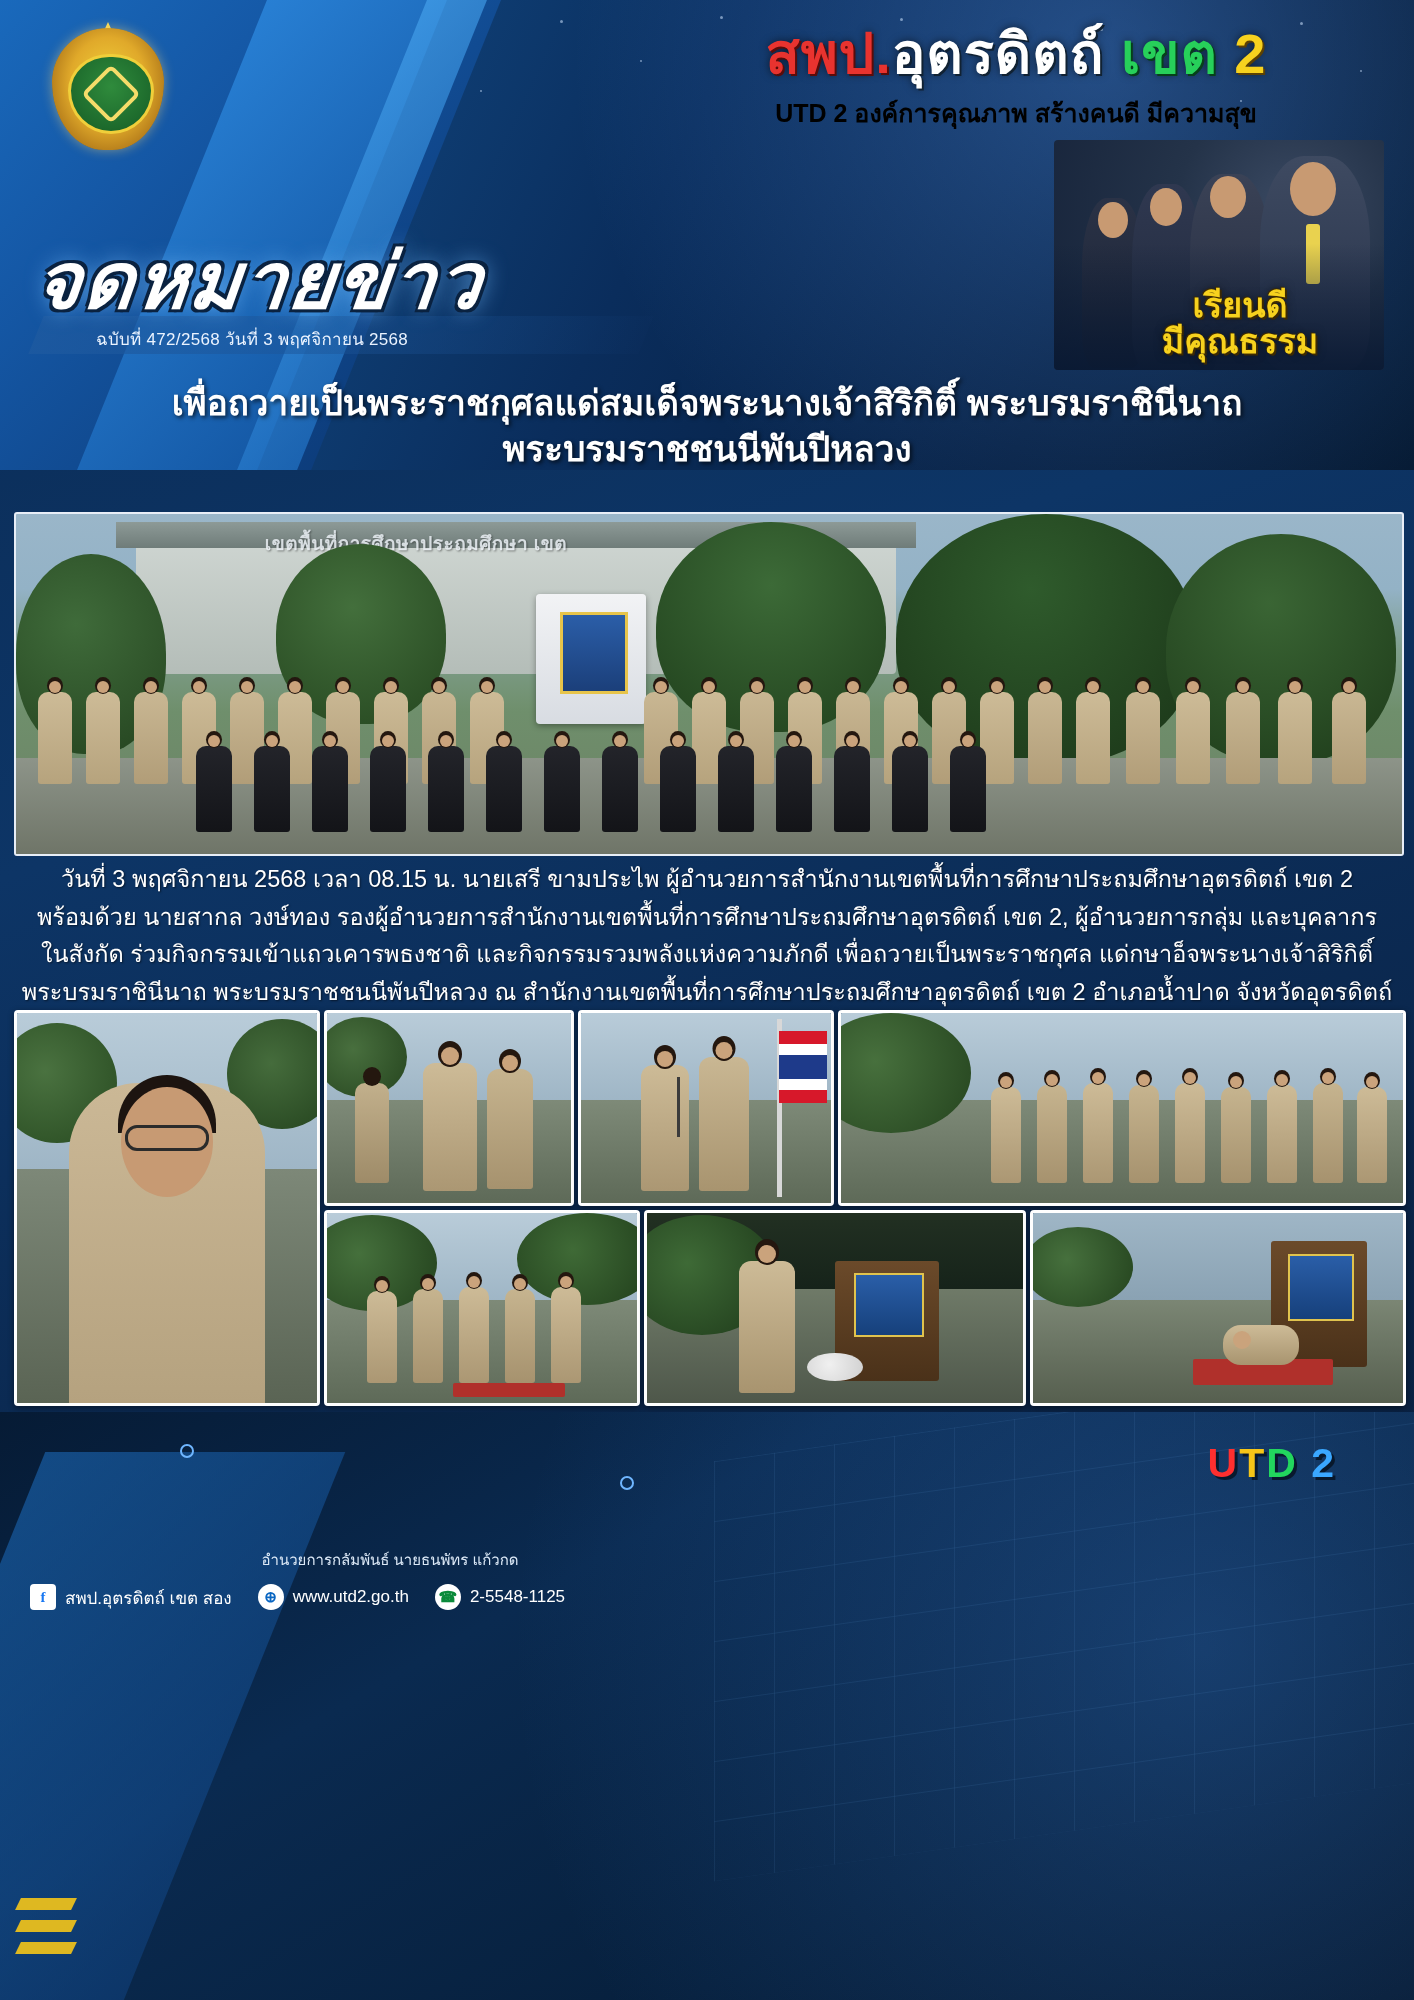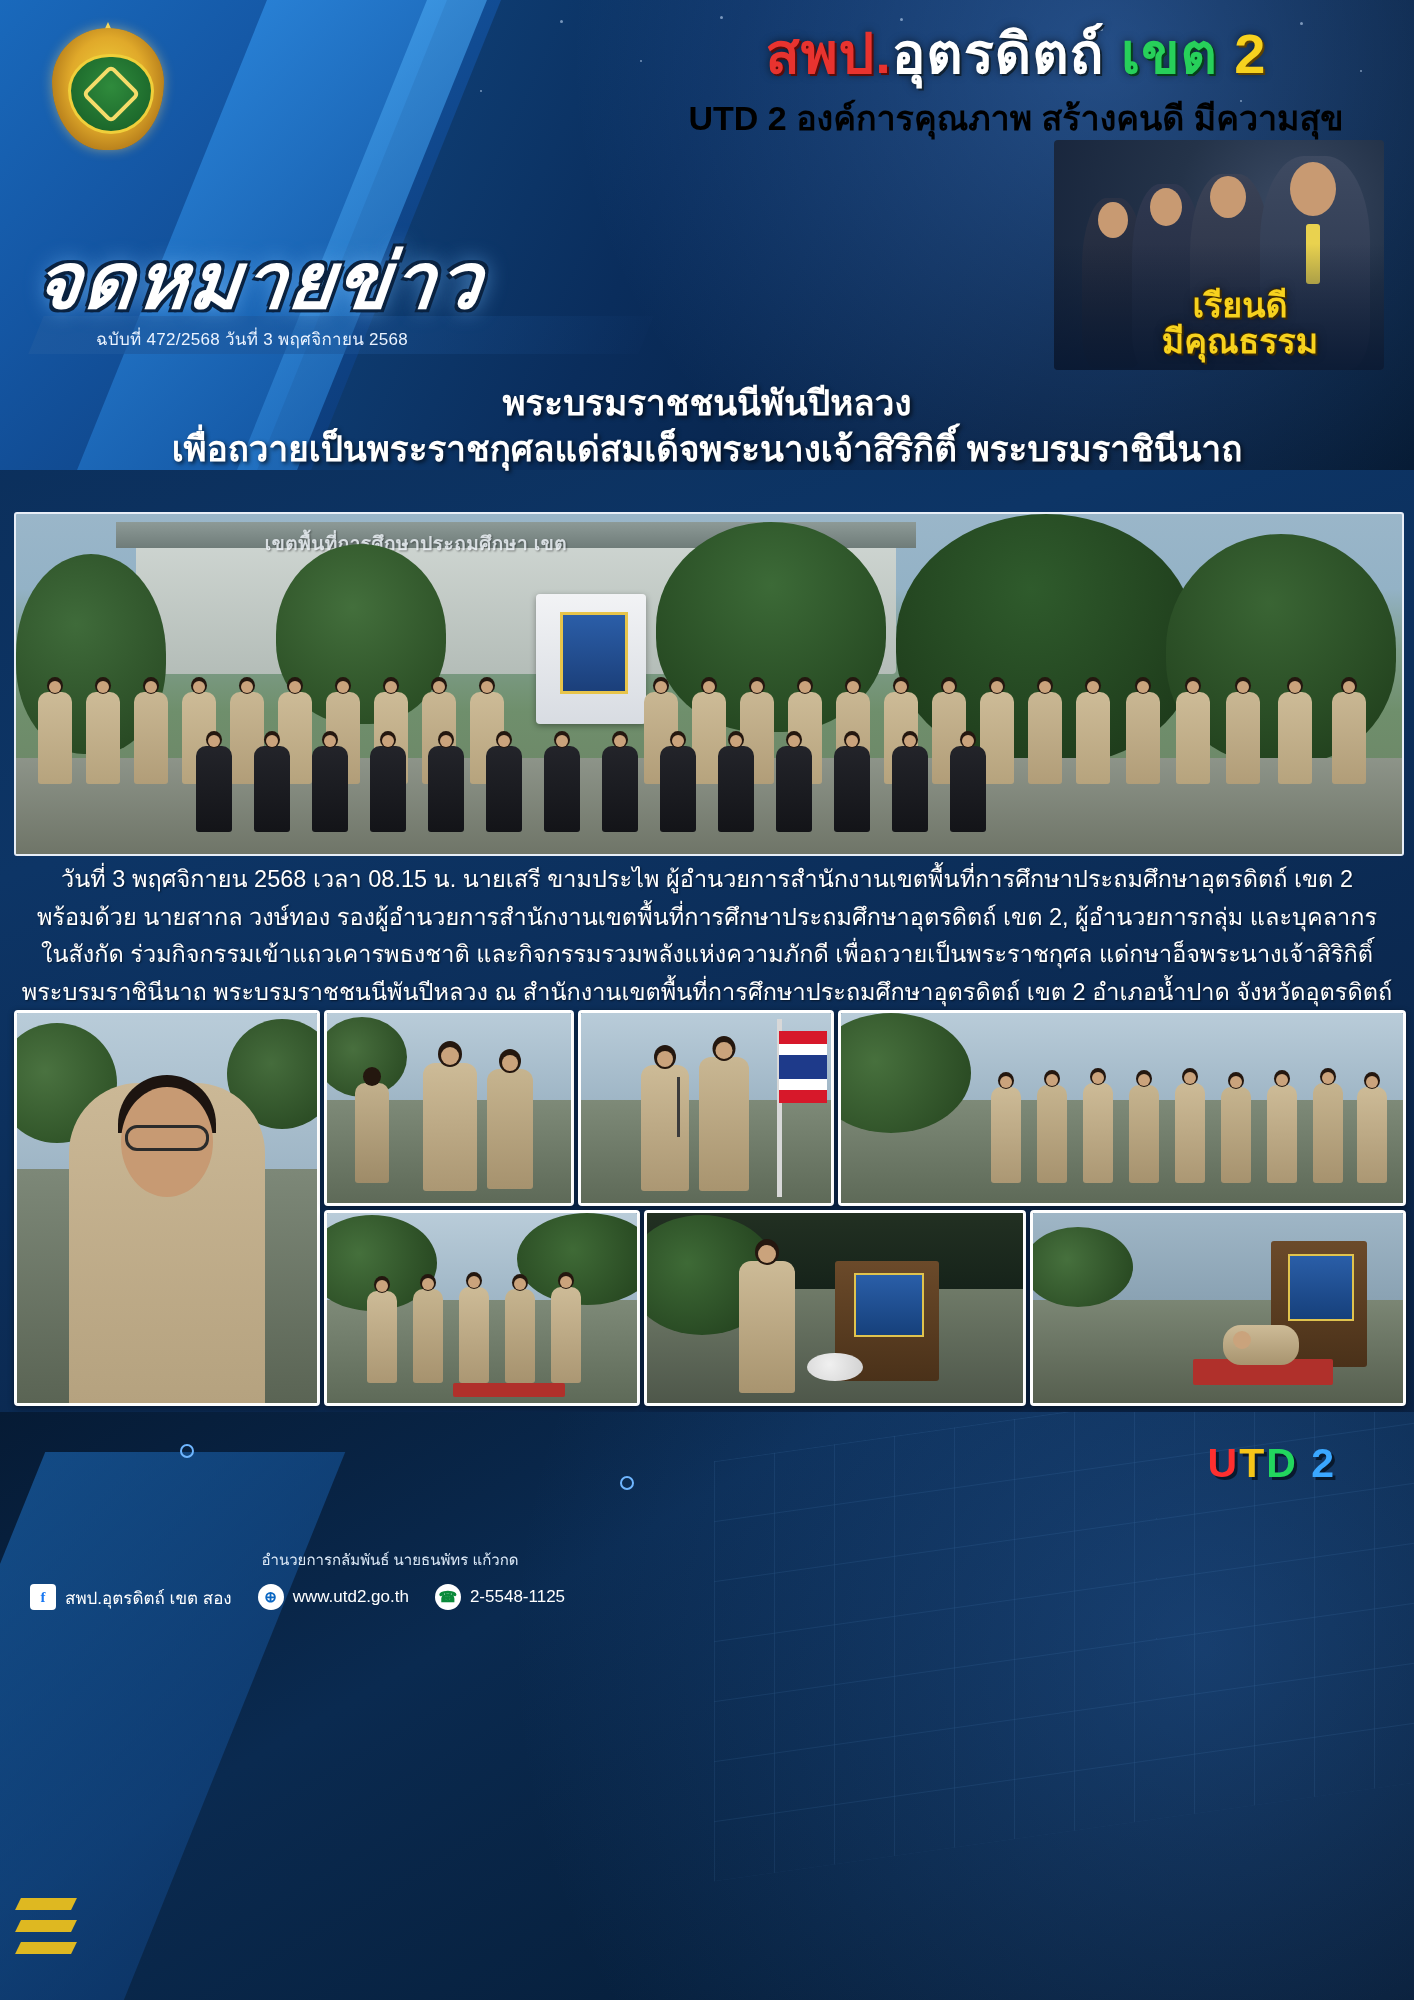--- a/index.html
+++ b/index.html
@@ -75,21 +75,21 @@
     position:absolute;right:48px;top:26px;width:700px;text-align:center;
     font-size:56px;font-weight:bold;line-height:1;
     letter-spacing:1px;
   }
   .brand-main .r{color:#e8332f;text-shadow:2px 2px 0 #5a0c0a,0 0 8px rgba(0,0,0,.6);}
   .brand-main .w{color:#ffffff;text-shadow:2px 2px 0 #123,0 0 8px rgba(0,0,0,.6);}
   .brand-main .g{color:#27d05a;text-shadow:2px 2px 0 #06401a,0 0 8px rgba(0,0,0,.6);}
   .brand-main .y{color:#f7d21e;text-shadow:2px 2px 0 #5c4103,0 0 8px rgba(0,0,0,.6);}
   .brand-sub{
     position:absolute;right:48px;top:100px;width:700px;text-align:center;
-    font-size:34px;font-weight:bold;line-height:1.1;
+    font-size:25px;font-weight:bold;line-height:1.1;
   }
 
   
   .bigtitle{
     position:absolute;left:36px;top:218px;
     font-family:"Liberation Serif", serif;
     font-size:78px;font-style:italic;font-weight:bold;color:#ffffff;
     letter-spacing:2px;
     text-shadow:
       -3px -3px 0 #0a2240, 3px -3px 0 #0a2240, -3px 3px 0 #0a2240, 3px 3px 0 #0a2240,
@@ -344,22 +344,22 @@
       <div>เรียนดี</div>
       <div>มีคุณธรรม</div>
     </div>
 
     <div class="issue-bar"></div>
     <div class="bigtitle">จดหมายข่าว</div>
     <div class="issue">ฉบับที่ 472/2568 วันที่ 3 พฤศจิกายน 2568</div>
   </div>
 
   <div class="headline">
+    <div>เพื่อถวายเป็นพระราชกุศลแด่สมเด็จพระนางเจ้าสิริกิติ์ พระบรมราชินีนาถ</div>
     <div>พระบรมราชชนนีพันปีหลวง</div>
-    <div>เพื่อถวายเป็นพระราชกุศลแด่สมเด็จพระนางเจ้าสิริกิติ์ พระบรมราชินีนาถ</div>
   </div>
 
   <div class="mainphoto">
     <div class="mp-building"></div>
     <div class="mp-roof"></div>
     <div class="mp-sign">เขตพื้นที่การศึกษาประถมศึกษา เขต</div>
     <div class="mp-tree t1"></div>
     <div class="mp-tree t2"></div>
     <div class="mp-tree t3"></div>
     <div class="mp-tree t4"></div>

